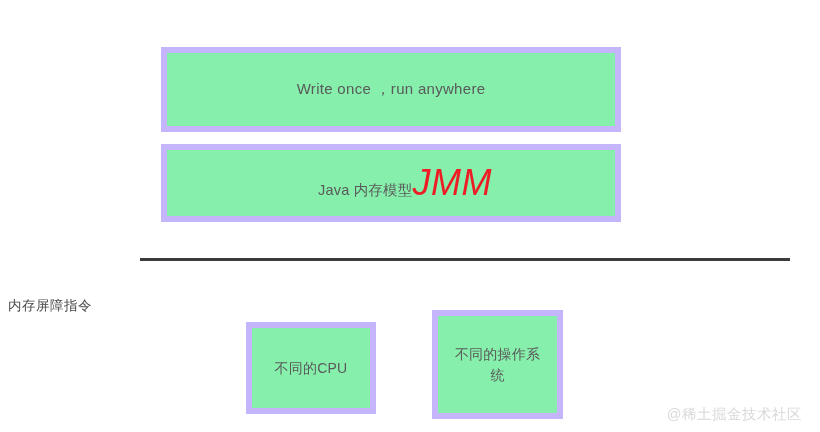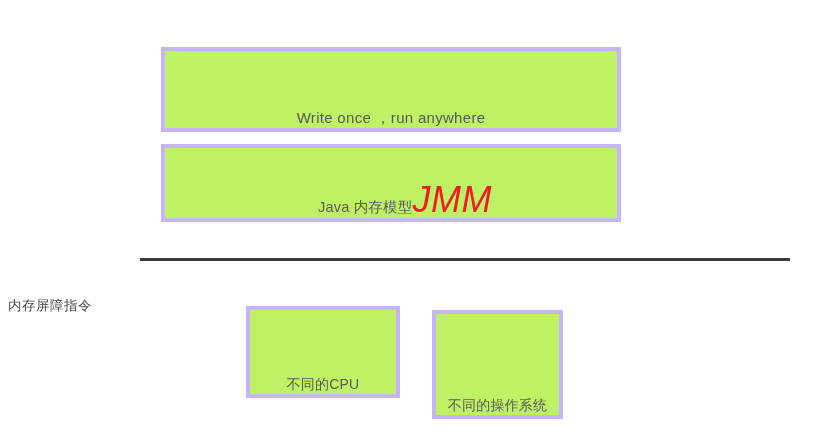--- a/index.html
+++ b/index.html
@@ -13,24 +13,24 @@
   #canvas {
     position: relative;
     width: 820px;
     height: 432px;
     background: #ffffff;
     overflow: hidden;
   }
   .box {
     position: absolute;
     box-sizing: border-box;
-    background: #bef264;
-    border: 4px solid #c4b5fd;
+    background: #86efac;
+    border: 6px solid #c4b5fd;
     display: flex;
-    align-items: flex-end;
+    align-items: center;
     justify-content: center;
     text-align: center;
   }
 
   
   #box-write-once {
     left: 161px;
     top: 47px;
     width: 460px;
     height: 85px;
@@ -86,22 +86,22 @@
     left: 140px;
     top: 258px;
     width: 650px;
     height: 0;
     border-top: 3px solid #3b3b3b;
   }
 
   
   #box-cpu {
     left: 246px;
-    top: 306px;
-    width: 154px;
+    top: 322px;
+    width: 130px;
     height: 92px;
   }
   #box-os {
     left: 432px;
     top: 310px;
     width: 131px;
     height: 109px;
   }
   .bottom-label {
     color: #5a5a5a;
@@ -147,14 +147,15 @@
   <div id="barrier-line"></div>
 
   <div class="box" id="box-cpu">
     <span class="bottom-label">不同的CPU</span>
   </div>
 
   <div class="box" id="box-os">
     <span class="bottom-label">不同的操作系统</span>
   </div>
 
+  <div id="watermark">@稀土掘金技术社区</div>
 
 </div>
 
 </body></html>

